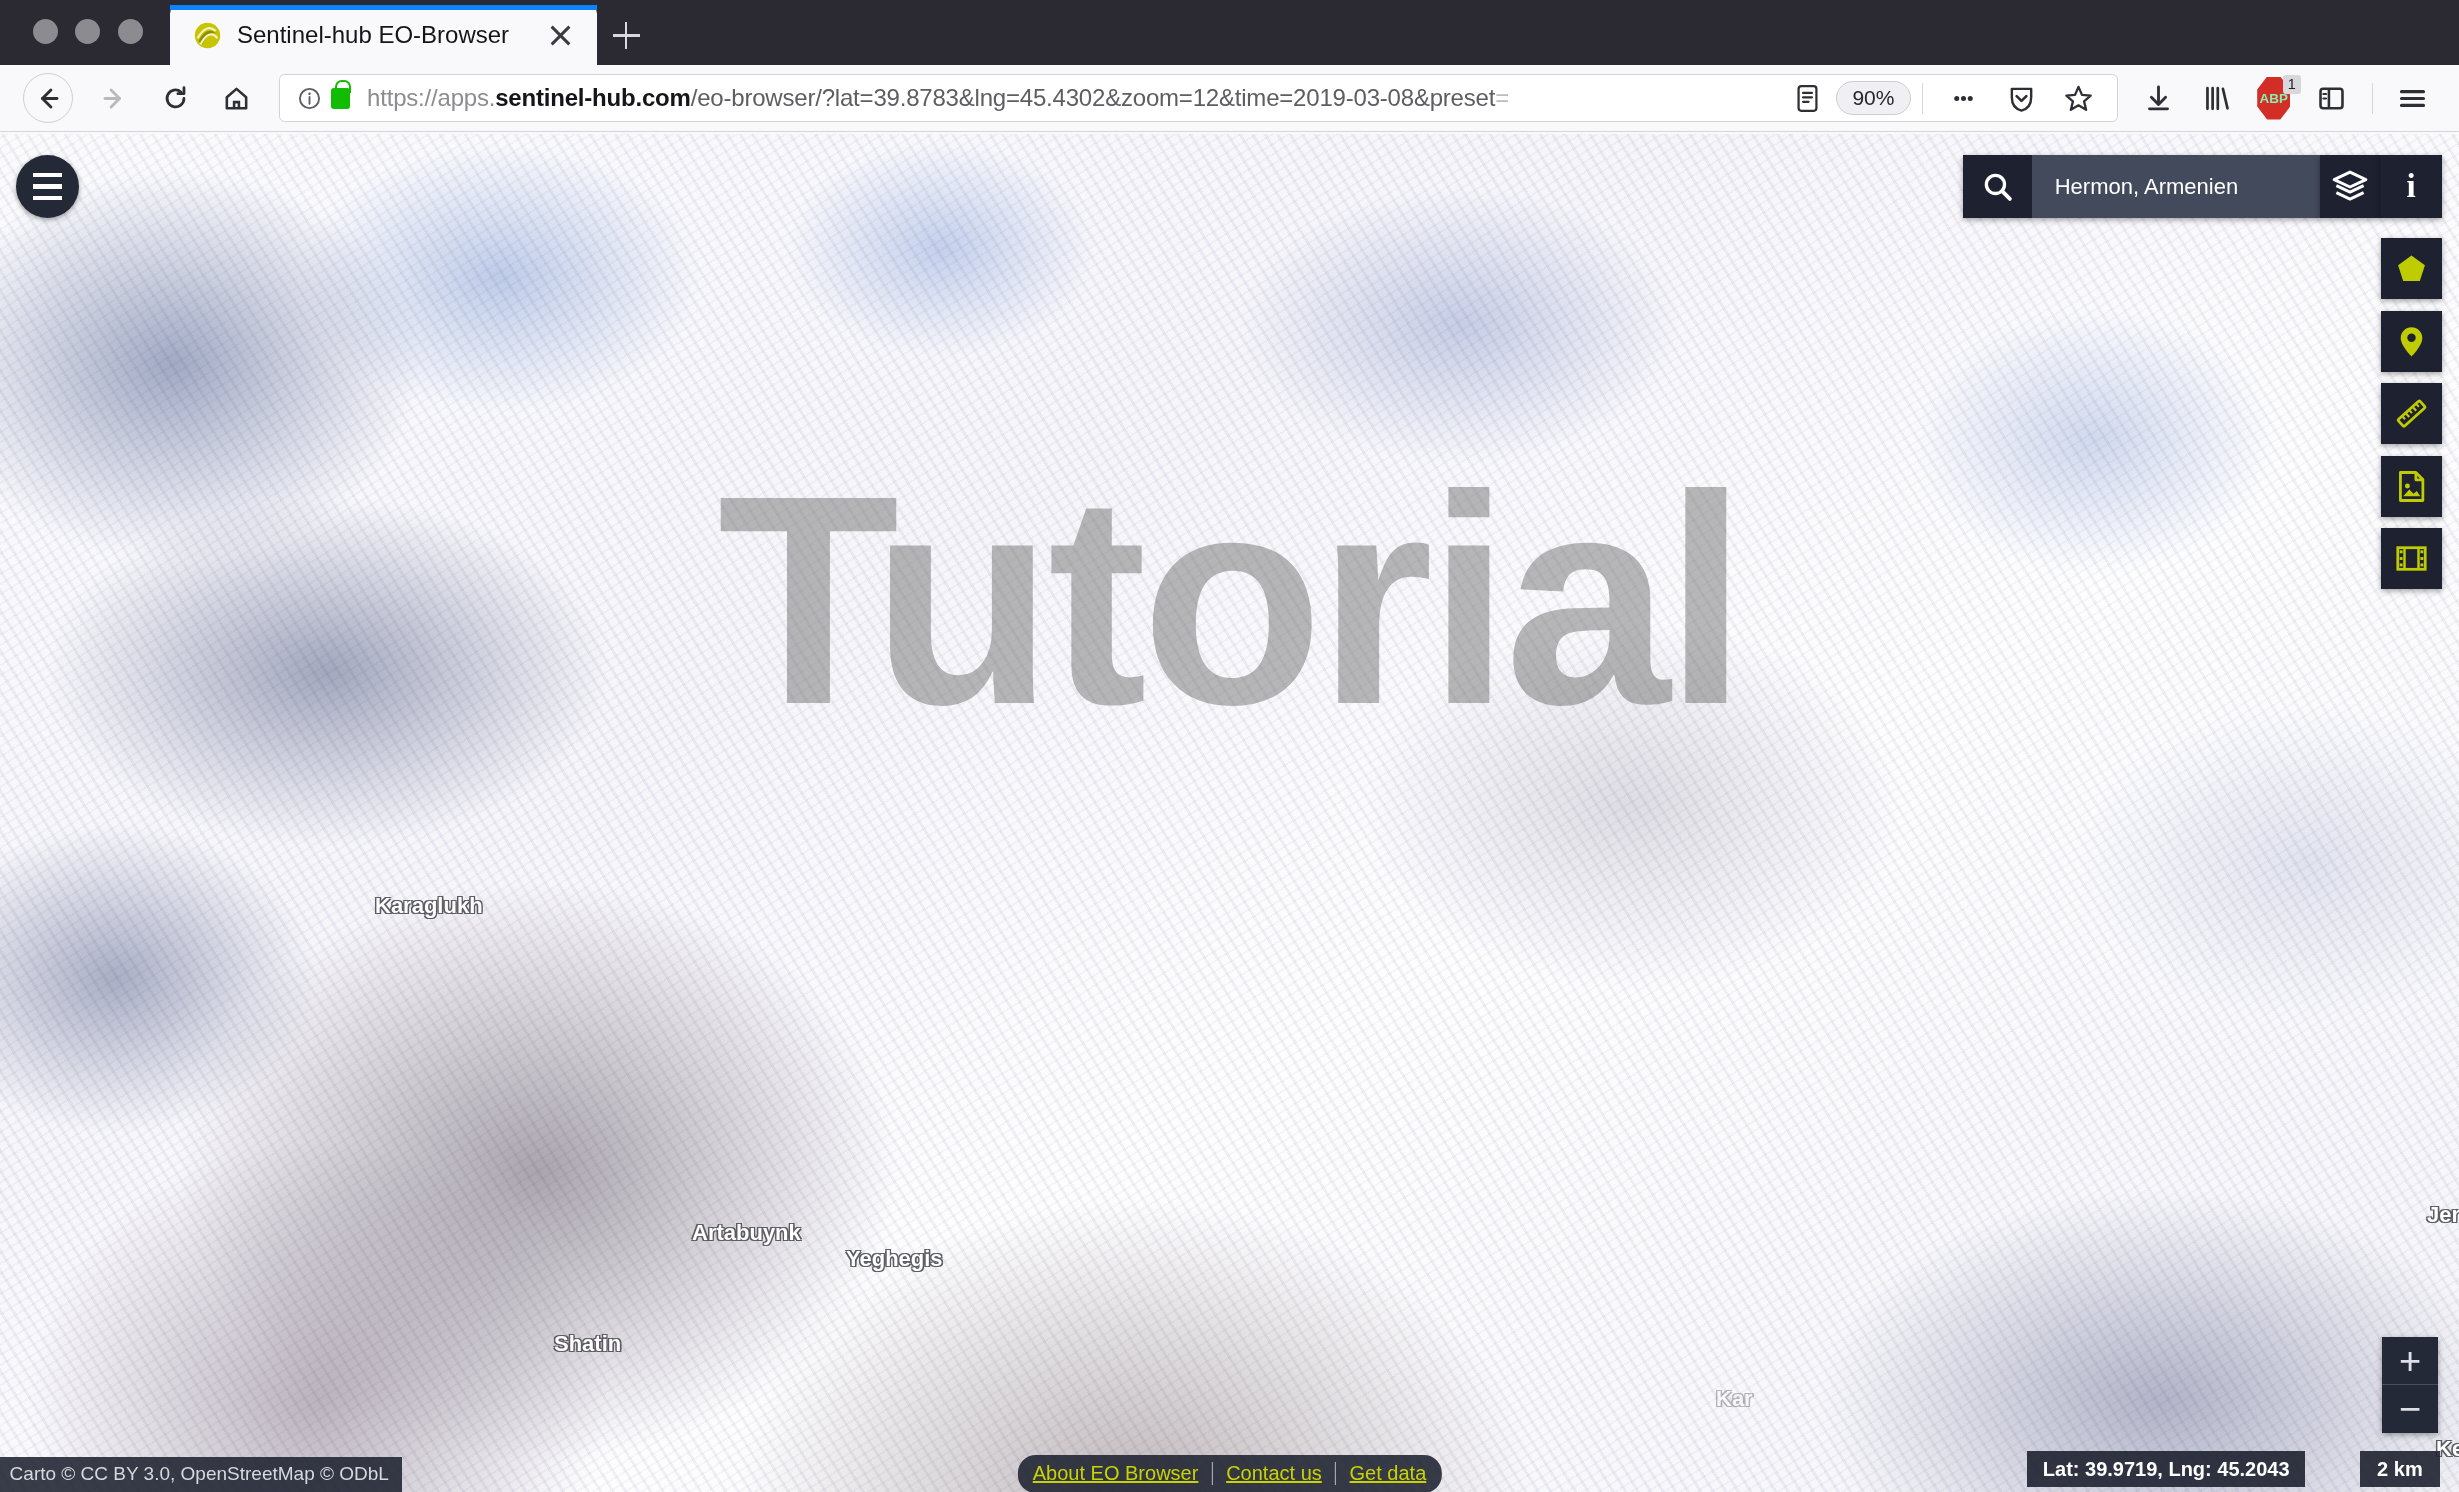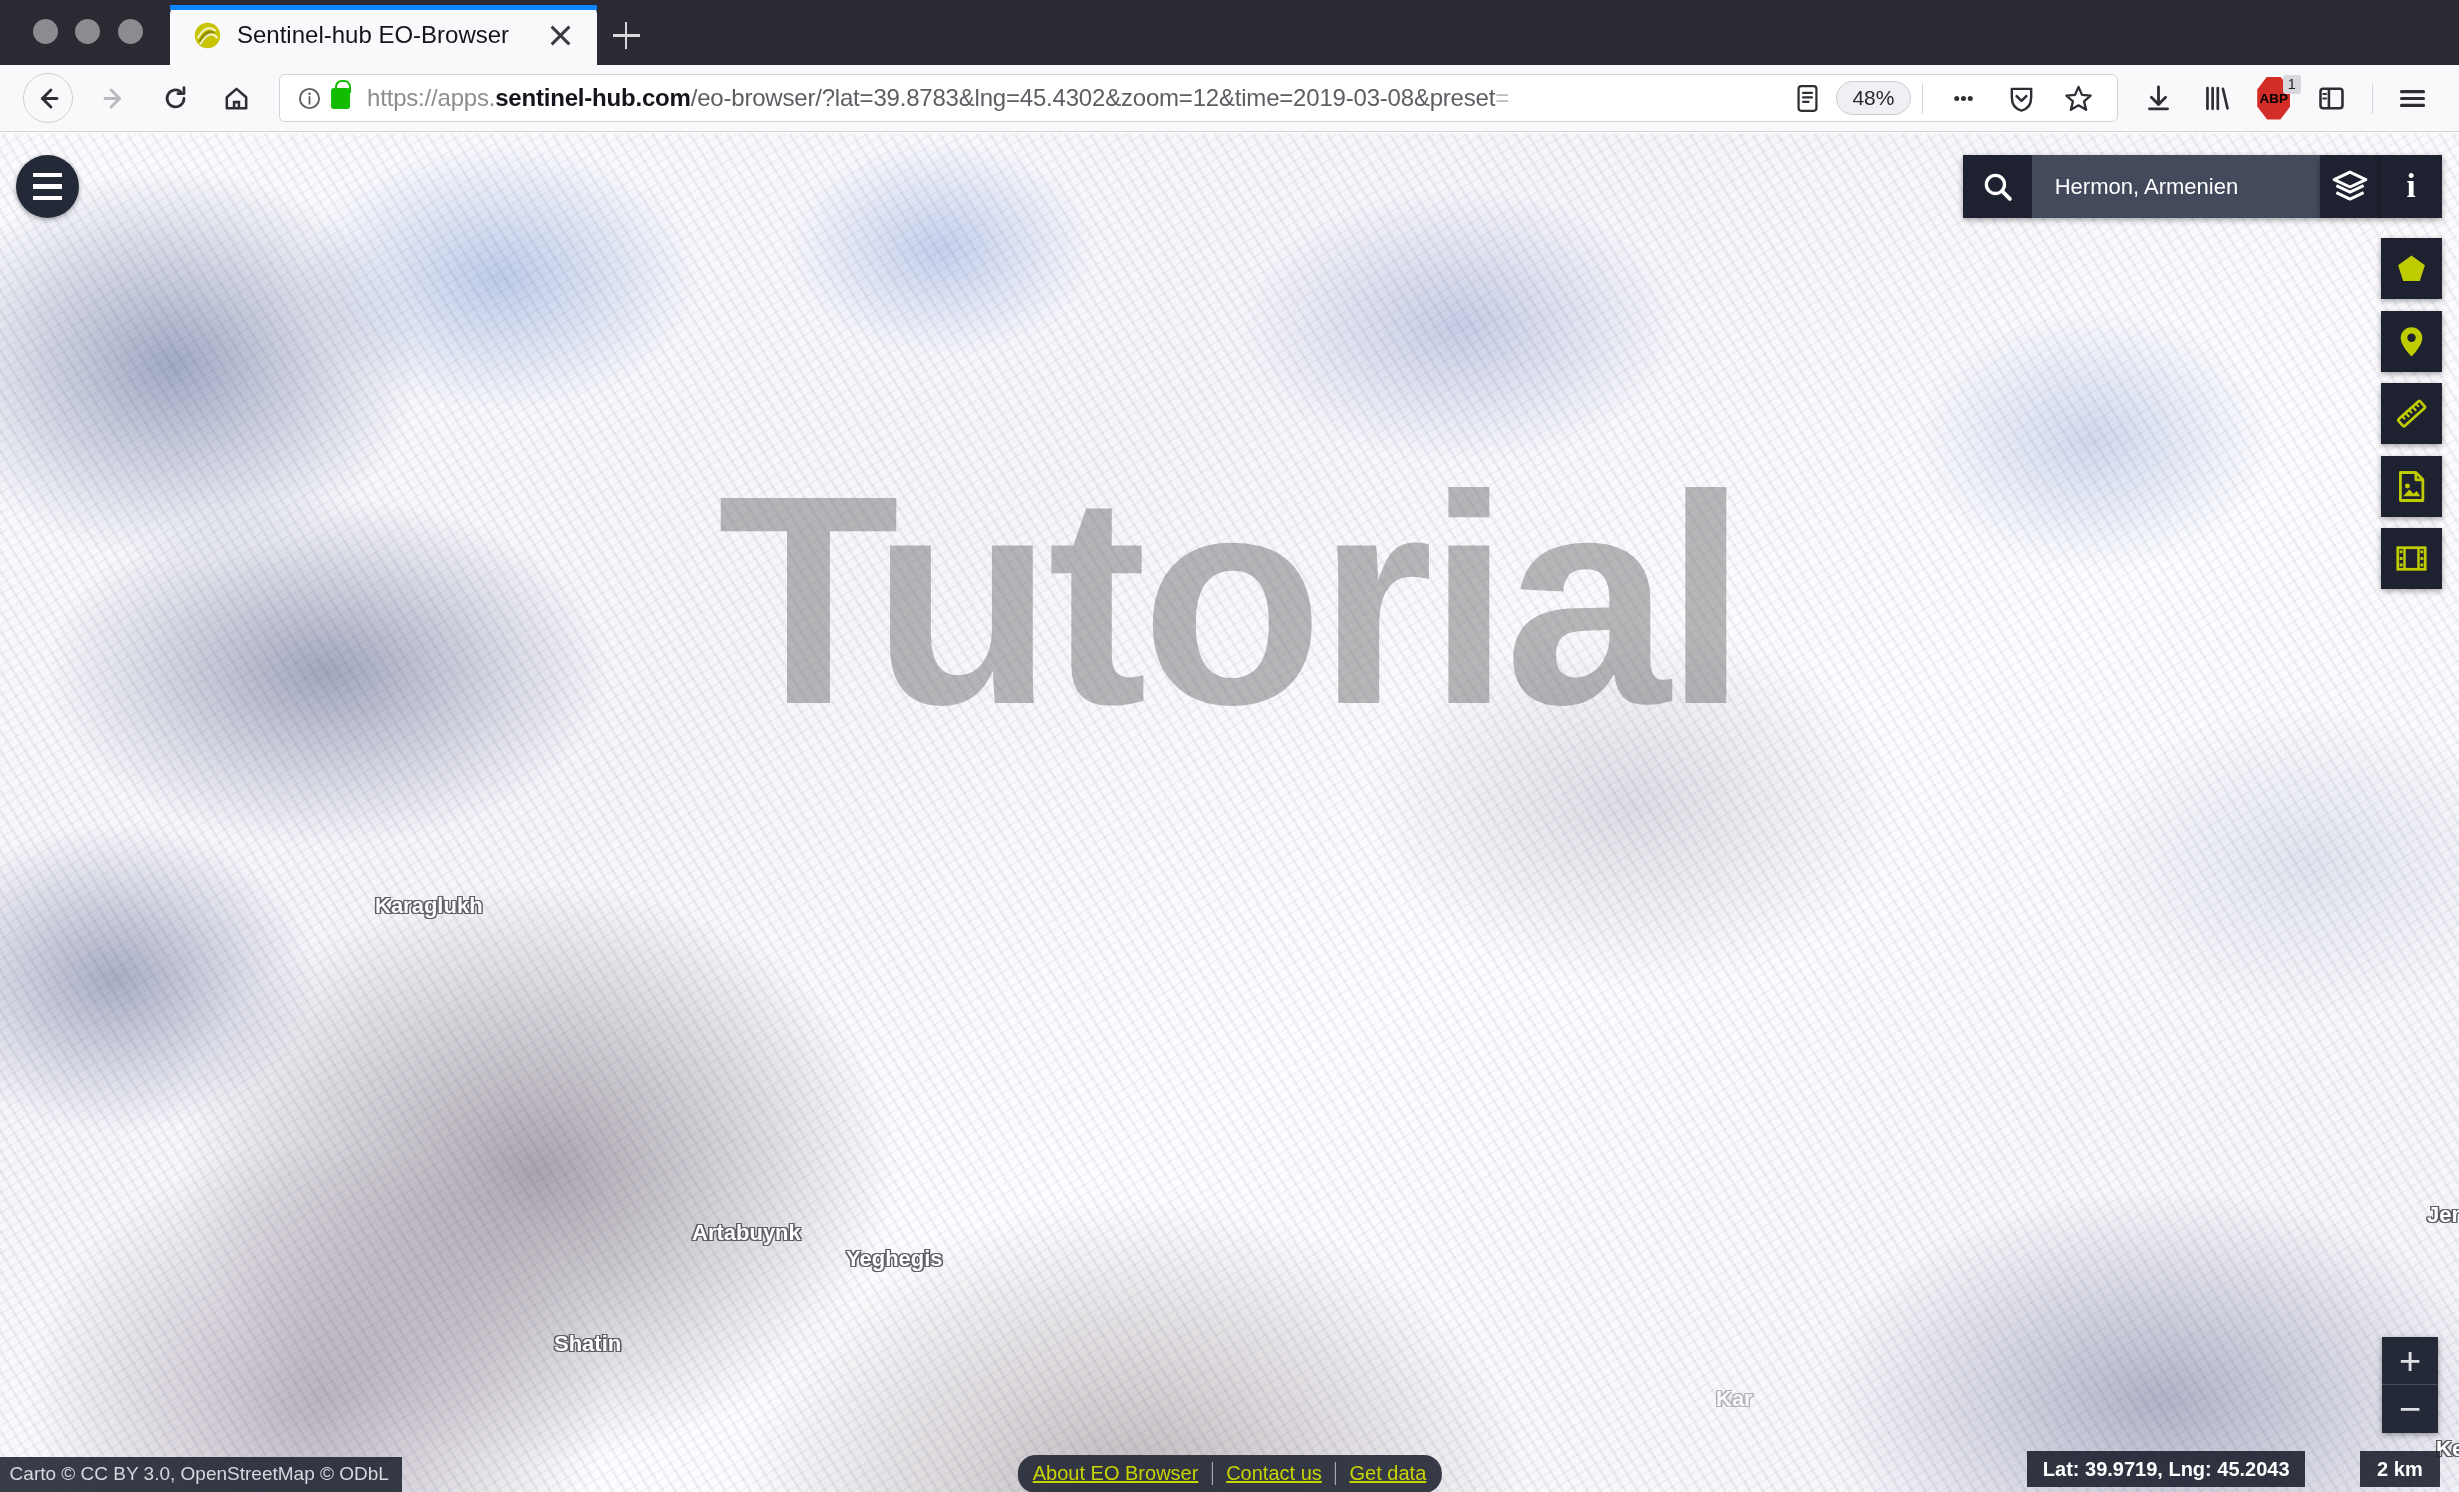--- a/index.html
+++ b/index.html
@@ -95,21 +95,21 @@
     font-size: 21px; color: #26262b; background: #f0f0f4; margin-left: 7.7px;
     flex: 0 0 auto;
   }
   .vsep { width: 1px; height: 31px; background: #d8d8dc; margin: 0 11.5px; flex: 0 0 1px; }
   .tbicon { width: 50px; height: 50px; display: flex; align-items: center; justify-content: center;
             margin: 0 3.8px; flex: 0 0 50px; color: #2e2e35; position: relative; }
 
   .abp {
     width: 33px; height: 43px; background: #d32d27;
     clip-path: polygon(30% 0%, 70% 0%, 100% 30%, 100% 70%, 70% 100%, 30% 100%, 0% 70%, 0% 30%);
-    color: #000000; font-size: 13.4px; font-weight: bold;
+    color: #86efac; font-size: 13.4px; font-weight: bold;
     display: flex; align-items: center; justify-content: center;
   }
   .abp-badge {
     position: absolute; top: 1.9px; right: -1.9px;
     background: #d8d8dc; color: #202024; font-size: 14.4px;
     border-radius: 2.9px; padding: 0 4.8px; line-height: 19px;
   }
 
   
   .maparea {
@@ -295,21 +295,21 @@
       <div class="urlicon">
           <div class="lock"></div>
         </div>
       <div class="urltext"><span>https://apps.</span><span class="host">sentinel-hub.com</span><span class="path">/eo-browser/?lat=39.8783&amp;lng=45.4302&amp;zoom=12&amp;time=2019-03-08&amp;preset</span><span class="faded">=</span></div>
       <div class="reader">
         <svg width="27" height="29" viewBox="0 0 24 26">
           <rect x="4" y="2" width="16" height="22" rx="2.4" stroke="#2e2e35" stroke-width="2" fill="none"></rect>
           <path d="M8 8 H16 M8 12 H16 M8 16 H13" stroke="#2e2e35" stroke-width="1.9" stroke-linecap="round"></path>
         </svg>
       </div>
-      <div class="zoombadge">48%</div>
+      <div class="zoombadge">90%</div>
       <div class="vsep"></div>
       <div class="tbicon">
         <svg width="29" height="29" viewBox="0 0 30 30">
           <circle cx="8" cy="15" r="2.6" fill="#2e2e35"></circle>
             <circle cx="15" cy="15" r="2.6" fill="#2e2e35"></circle>
             <circle cx="22" cy="15" r="2.6" fill="#2e2e35"></circle>
         </svg>
       </div>
       <div class="tbicon">
         <svg width="29" height="29" viewBox="0 0 24 24">

